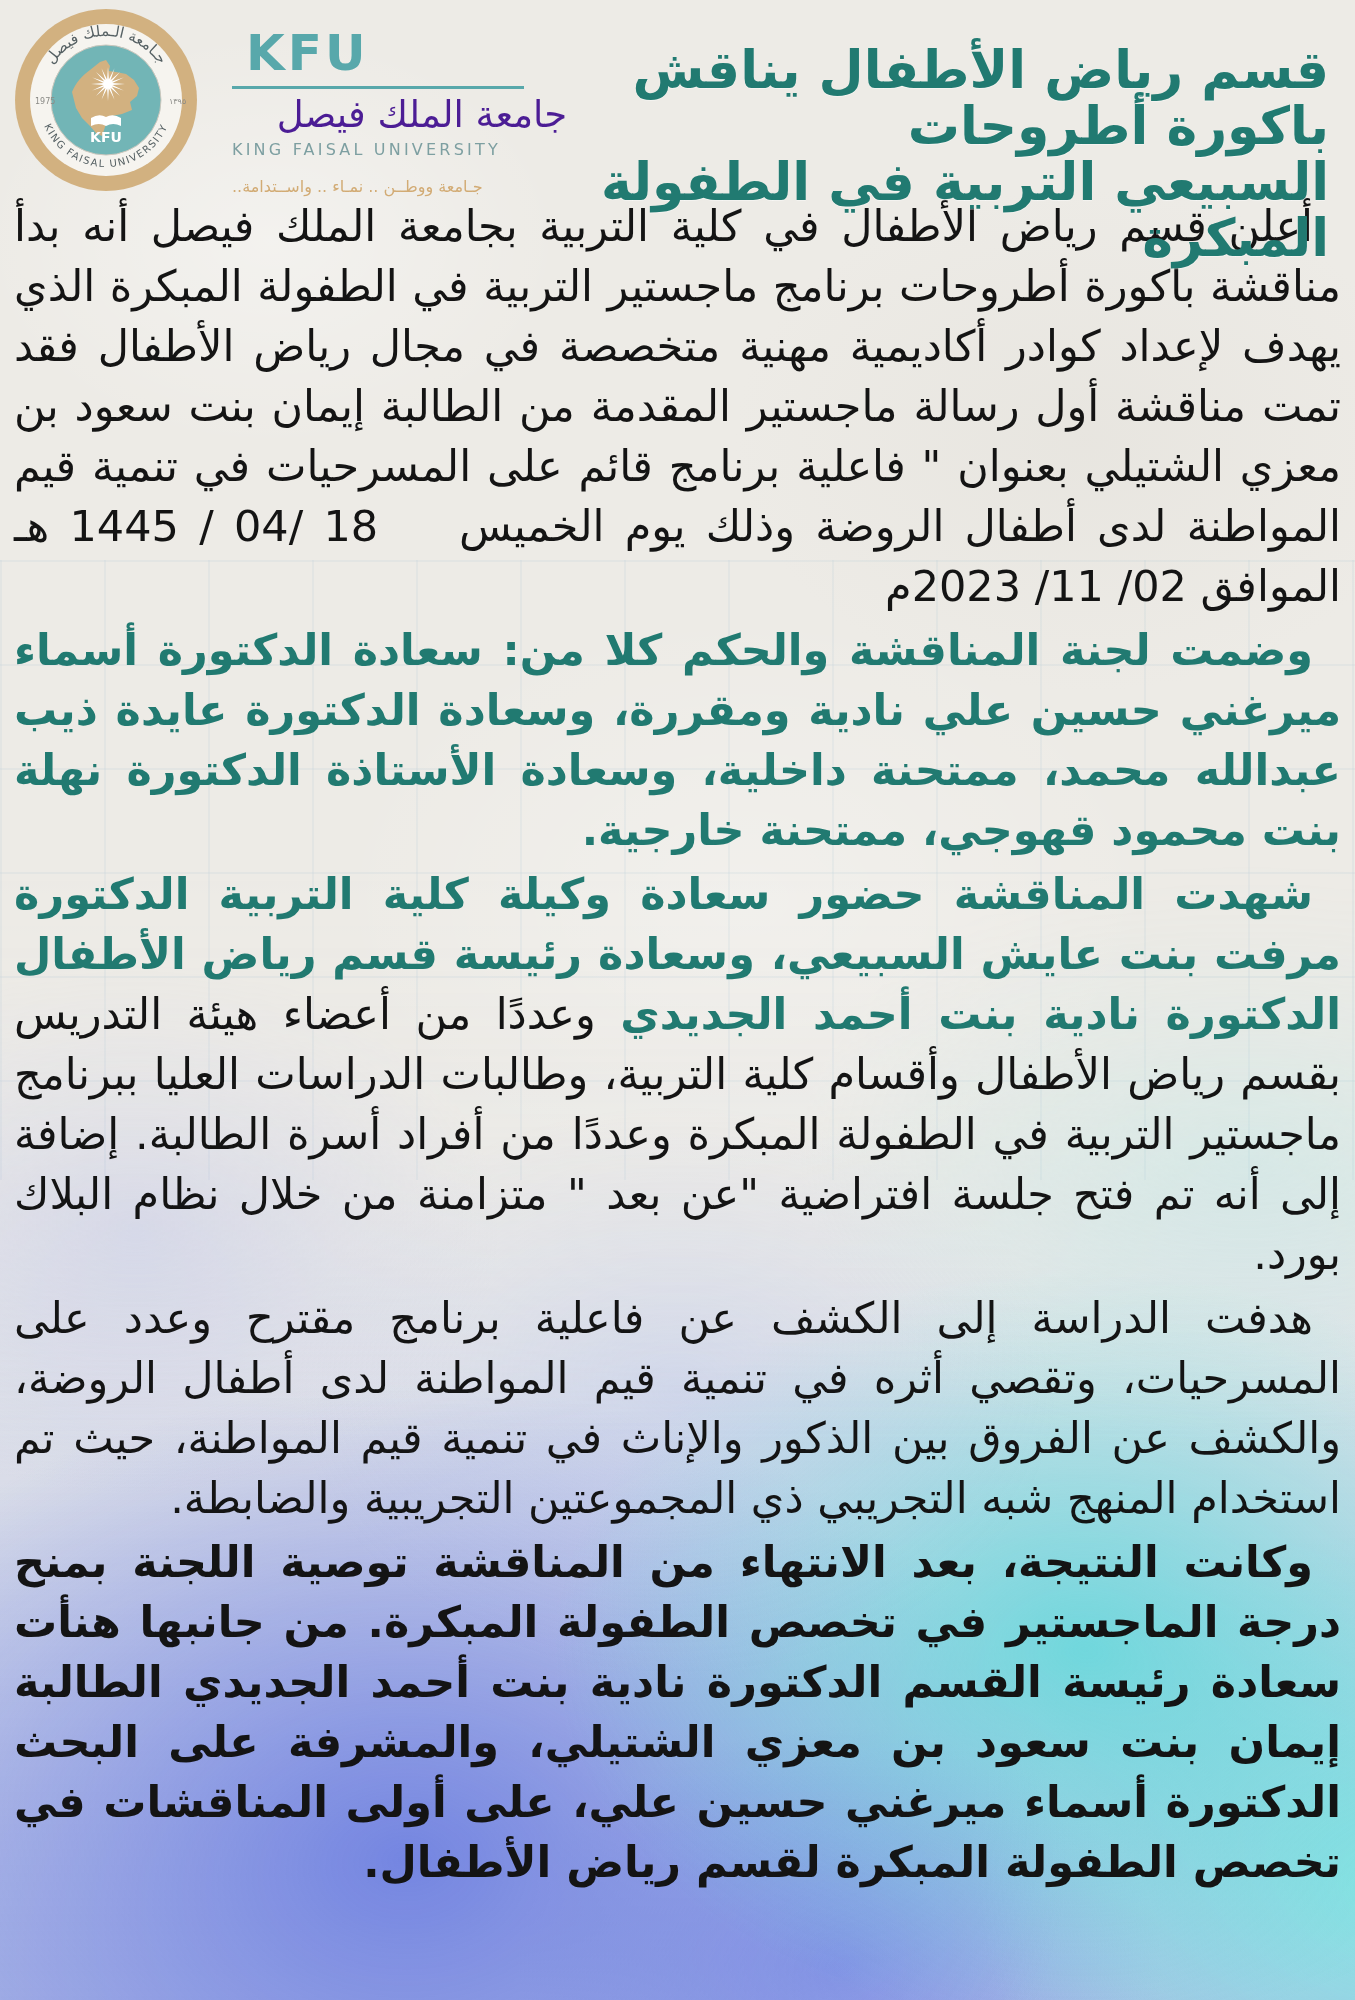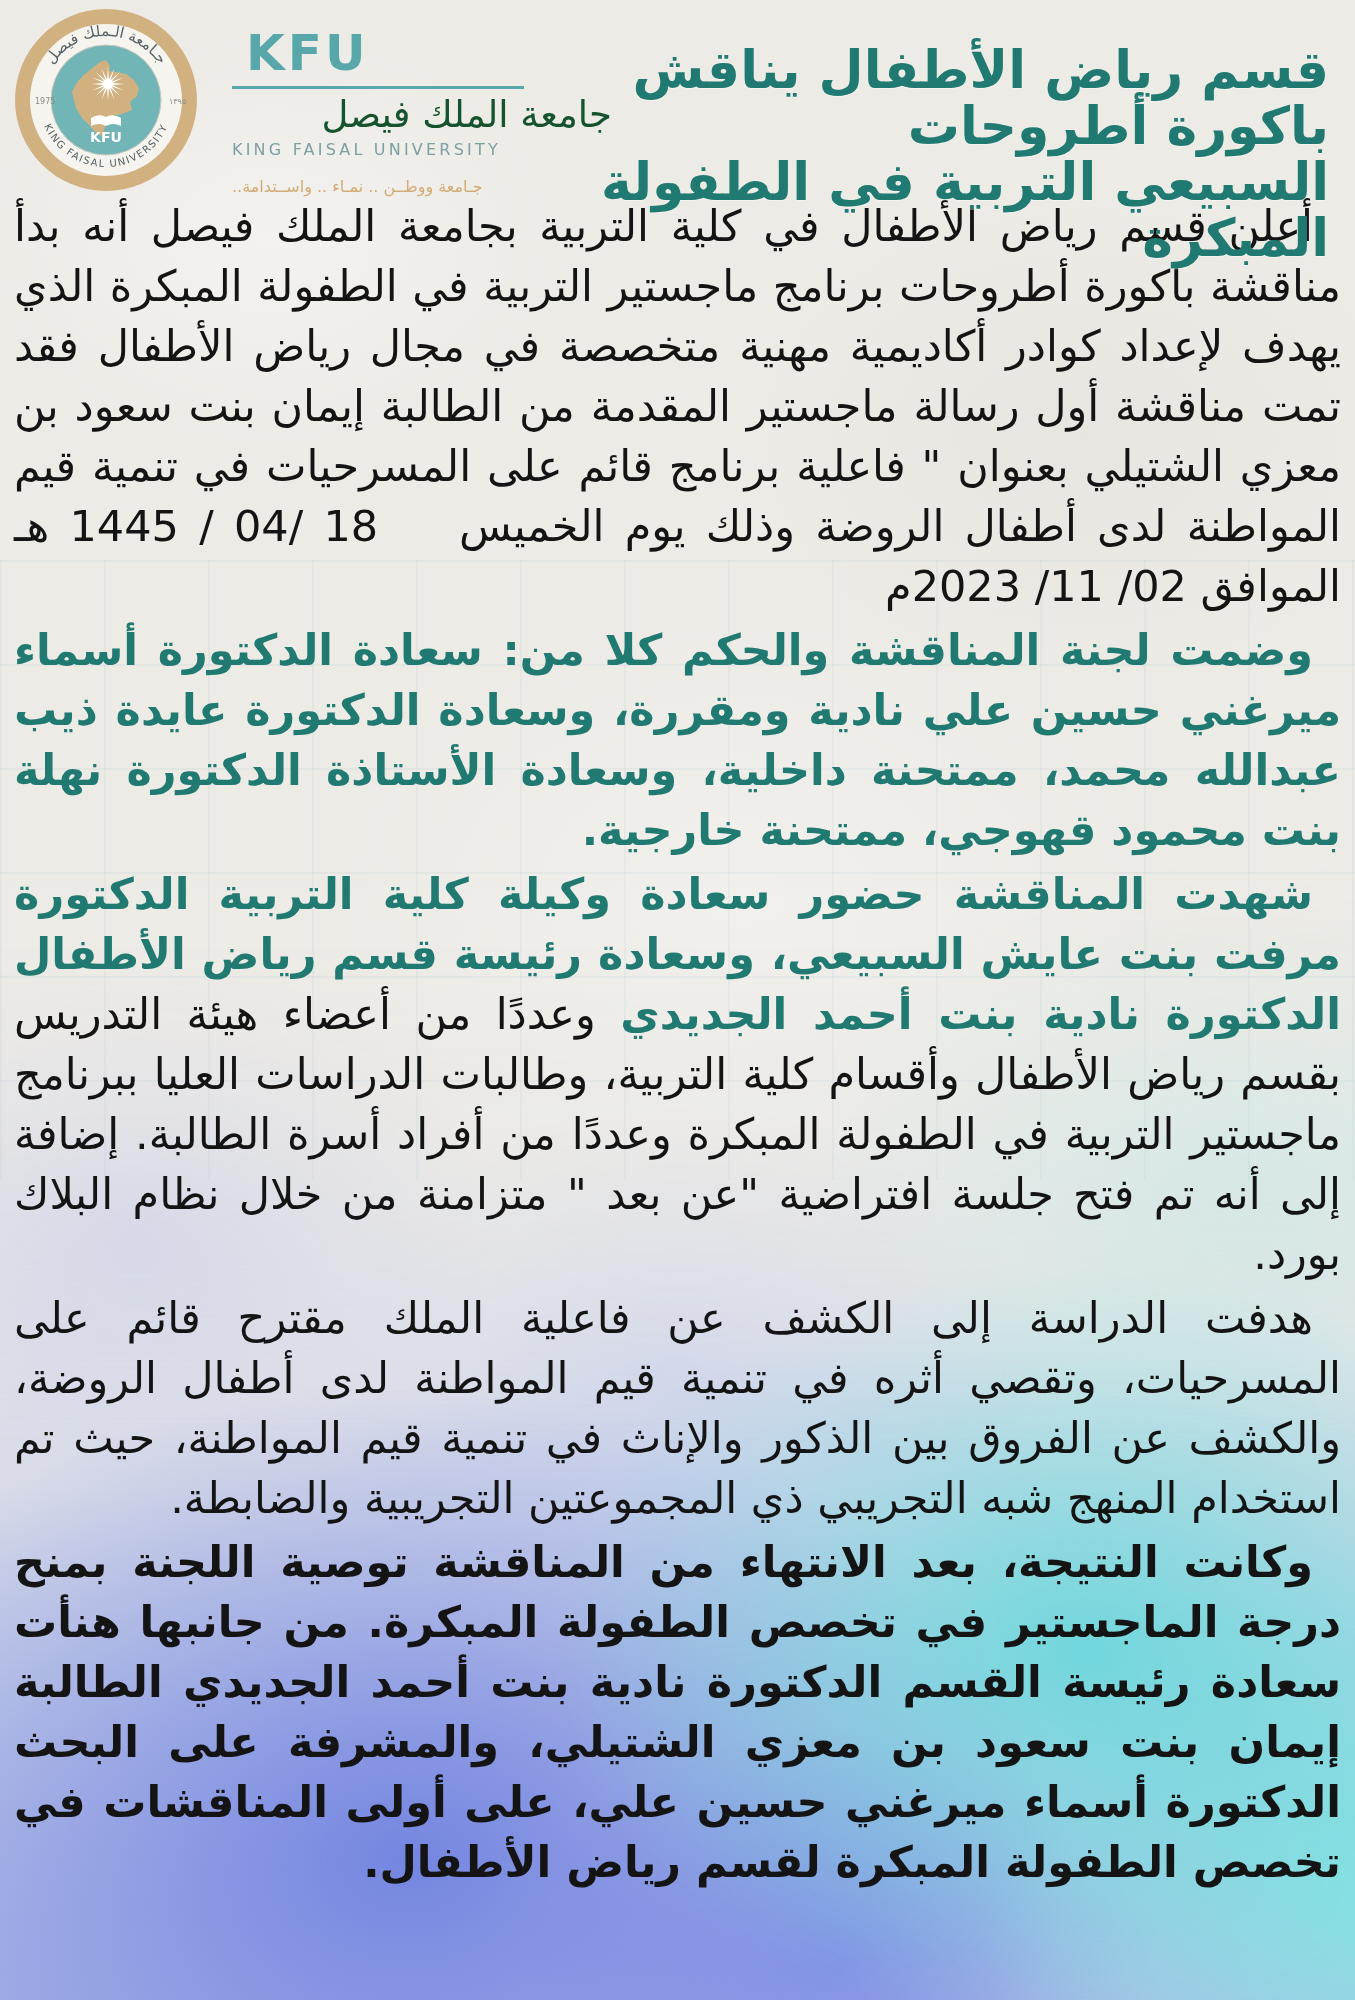--- a/index.html
+++ b/index.html
@@ -43,21 +43,21 @@
     mask-image: linear-gradient(to bottom, rgba(0,0,0,0) 0%, rgba(0,0,0,.5) 22%, #000 52%);
   }
   header { position: absolute; inset: 0 0 auto 0; height: 200px; z-index: 4; }
   .seal { position: absolute; left: 14px; top: 8px; }
   .wordmark { position: absolute; left: 232px; top: 22px; width: 380px; }
   .wm-kfu {
     color: #58a8ab; font-size: 50px; font-weight: 700; letter-spacing: 3px;
     line-height: 62px; padding-left: 14px;
   }
   .wm-line { width: 292px; height: 3px; background: #58a8ab; margin: 2px 0 4px 0; }
-  .wm-ar { color: #14532d; font-size: 37px; line-height: 44px; direction: rtl; text-align: right; }
+  .wm-ar { color: #4c1d95; font-size: 37px; line-height: 44px; direction: rtl; text-align: center; }
   .wm-en { color: #7d9fa1; font-size: 16px; letter-spacing: 3.2px; line-height: 22px; margin-top: 2px; }
   .wm-tag { color: #d2ab74; font-size: 16px; line-height: 22px; direction: rtl; text-align: left; margin-top: 15px; }
   .title {
     position: absolute; right: 26px; top: 42px; left: 600px;
     direction: rtl; text-align: right;
     color: #217a71; font-size: 52px; font-weight: 700; line-height: 56px;
     text-shadow: 0 1px 0 rgba(255,255,255,.4);
   }
   main.article {
     position: absolute; left: 14px; right: 14px; top: 196px; z-index: 3;
@@ -110,15 +110,15 @@
   <div class="title">
     <div>قسم رياض الأطفال يناقش باكورة أطروحات</div>
     <div>السبيعي التربية في الطفولة المبكرة</div>
   </div>
 </header>
 
 <main class="article">
   <p>أعلن قسم رياض الأطفال في كلية التربية بجامعة الملك فيصل أنه بدأ مناقشة باكورة أطروحات برنامج ماجستير التربية في الطفولة المبكرة الذي يهدف لإعداد كوادر أكاديمية مهنية متخصصة في مجال رياض الأطفال فقد تمت مناقشة أول رسالة ماجستير المقدمة من الطالبة إيمان بنت سعود بن معزي الشتيلي بعنوان " فاعلية برنامج قائم على المسرحيات في تنمية قيم المواطنة لدى أطفال الروضة وذلك يوم الخميس &nbsp;&nbsp;&nbsp;18 /04 / 1445 هـ الموافق 02/ 11/ 2023م</p>
   <p class="teal-bold">وضمت لجنة المناقشة والحكم كلا من: سعادة الدكتورة أسماء ميرغني حسين علي نادية ومقررة، وسعادة الدكتورة عايدة ذيب عبدالله محمد، ممتحنة داخلية، وسعادة الأستاذة الدكتورة نهلة بنت محمود قهوجي، ممتحنة خارجية.</p>
   <p><span class="teal-bold">شهدت المناقشة حضور سعادة وكيلة كلية التربية الدكتورة مرفت بنت عايش السبيعي، وسعادة رئيسة قسم رياض الأطفال الدكتورة نادية بنت أحمد الجديدي</span><span> وعددًا من أعضاء هيئة التدريس بقسم رياض الأطفال وأقسام كلية التربية، وطالبات الدراسات العليا ببرنامج ماجستير التربية في الطفولة المبكرة وعددًا من أفراد أسرة الطالبة. إضافة إلى أنه تم فتح جلسة افتراضية "عن بعد " متزامنة من خلال نظام البلاك بورد.</span></p>
-  <p>هدفت الدراسة إلى الكشف عن فاعلية الملك مقترح قائم على المسرحيات، وتقصي أثره في تنمية قيم المواطنة لدى أطفال الروضة، والكشف عن الفروق بين الذكور والإناث في تنمية قيم المواطنة، حيث تم استخدام المنهج شبه التجريبي ذي المجموعتين التجريبية والضابطة.</p>
+  <p>هدفت الدراسة إلى الكشف عن فاعلية برنامج مقترح وعدد على المسرحيات، وتقصي أثره في تنمية قيم المواطنة لدى أطفال الروضة، والكشف عن الفروق بين الذكور والإناث في تنمية قيم المواطنة، حيث تم استخدام المنهج شبه التجريبي ذي المجموعتين التجريبية والضابطة.</p>
   <p class="black-bold">وكانت النتيجة، بعد الانتهاء من المناقشة توصية اللجنة بمنح درجة الماجستير في تخصص الطفولة المبكرة. من جانبها هنأت سعادة رئيسة القسم الدكتورة نادية بنت أحمد الجديدي الطالبة إيمان بنت سعود بن معزي الشتيلي، والمشرفة على البحث الدكتورة أسماء ميرغني حسين علي، على أولى المناقشات في تخصص الطفولة المبكرة لقسم رياض الأطفال.</p>
 </main>
 
 </body></html>

